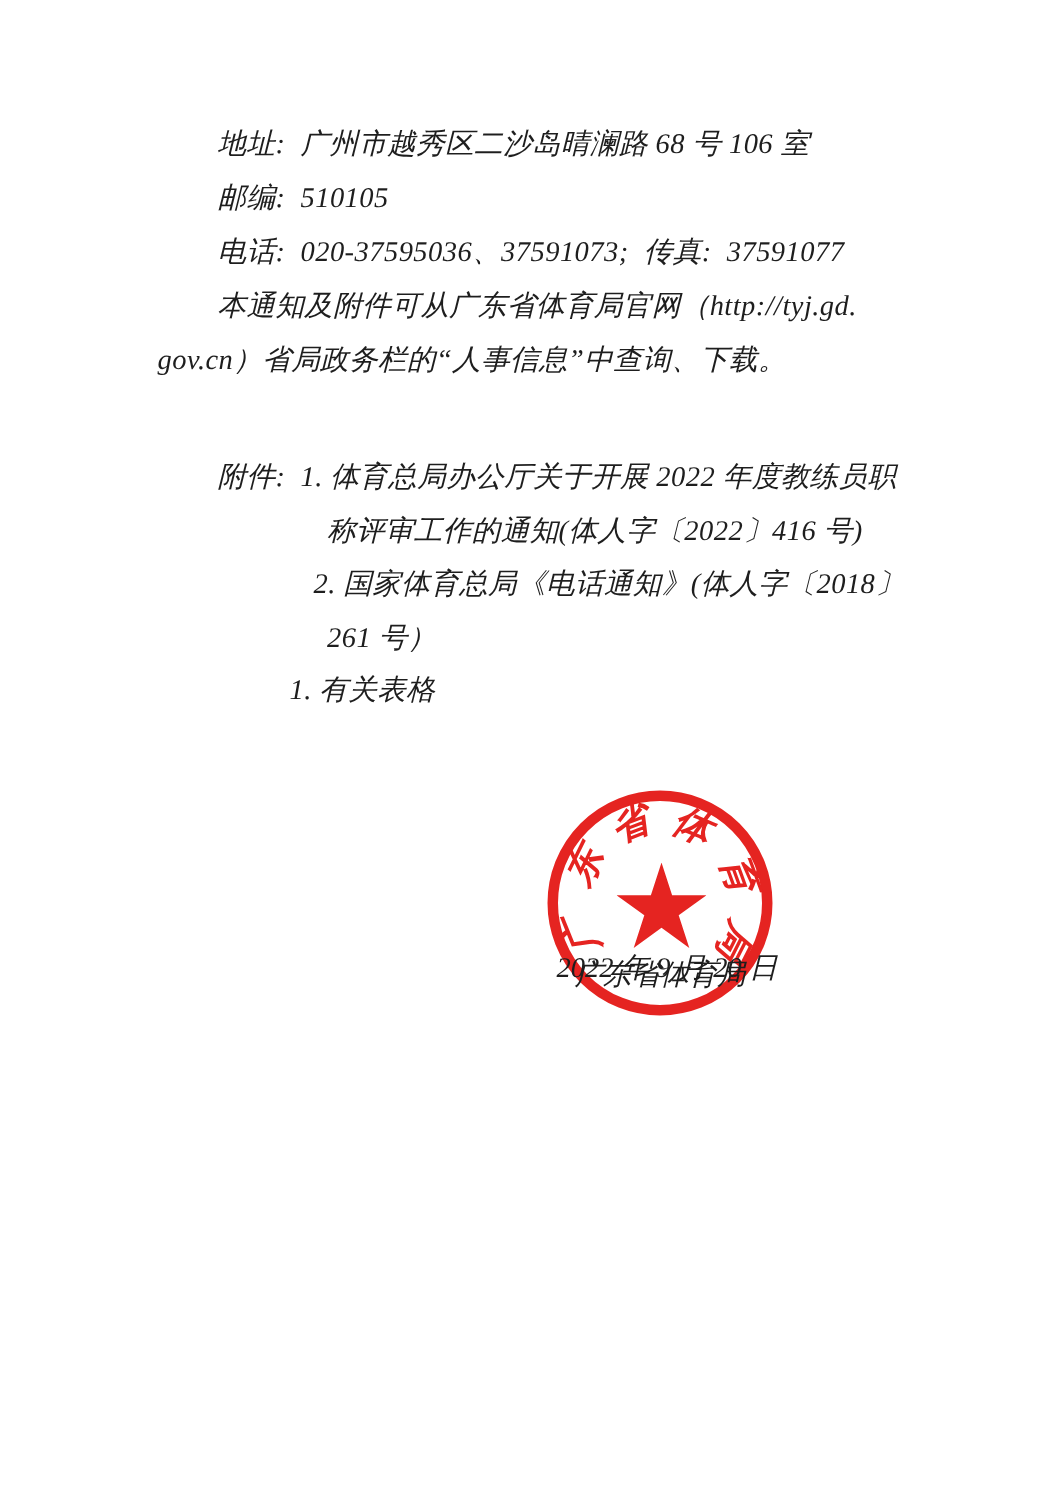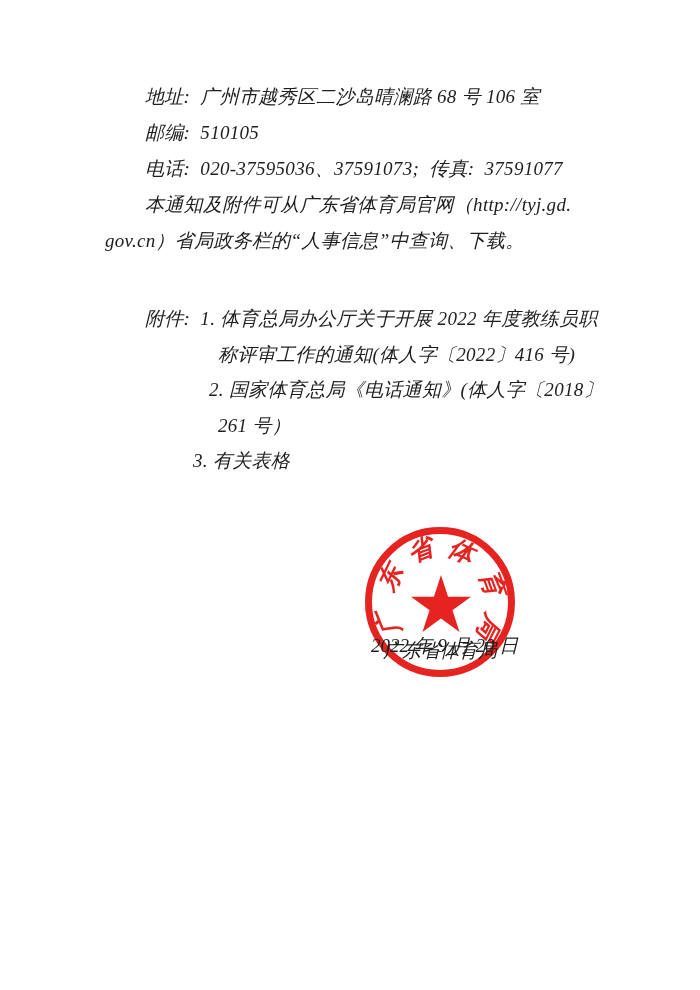--- a/index.html
+++ b/index.html
@@ -87,21 +87,21 @@
   <div class="line l-postal">邮编:  510105</div>
   <div class="line l-phone">电话:  020-37595036、37591073;  传真:  37591077</div>
 
   <div class="line l-notice2">gov.cn）省局政务栏的“人事信息”中查询、下载。</div>
   <div class="line l-notice1">本通知及附件可从广东省体育局官网（http://tyj.gd.</div>
 
   <div class="line l-att-1">附件:  1. 体育总局办公厅关于开展 2022 年度教练员职</div>
   <div class="line l-att-2">称评审工作的通知(体人字〔2022〕416 号)</div>
   <div class="line l-att-3">2. 国家体育总局《电话通知》(体人字〔2018〕</div>
   <div class="line l-att-4">261 号）</div>
-  <div class="line l-att-5">3. 有关表格</div>
+  <div class="line l-att-5">1. 有关表格</div>
 
   <div class="seal">
     <div class="seal-star"></div>
     <span class="seal-char" style="--a:-112deg">广</span>
     <span class="seal-char" style="--a:-64deg">东</span>
     <span class="seal-char" style="--a:-21deg">省</span>
     <span class="seal-char" style="--a:23deg">体</span>
     <span class="seal-char" style="--a:70deg">育</span>
     <span class="seal-char" style="--a:117deg">局</span>
   </div>

